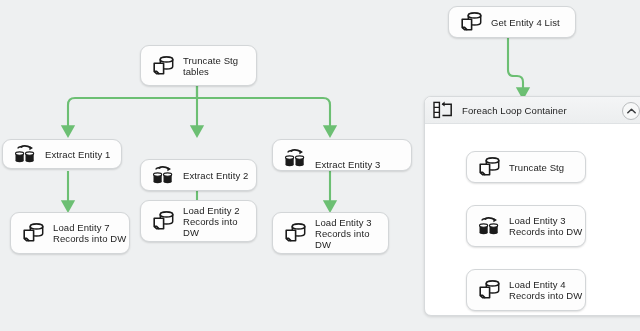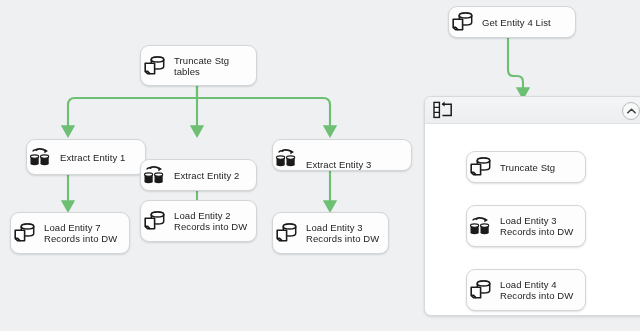--- a/index.html
+++ b/index.html
@@ -16,20 +16,21 @@
 
   
   .node{
     position:absolute;
     background:#fdfdfd;
     border:1px solid #d3d6d8;
     border-radius:9px;
     box-shadow:0 1px 2px rgba(0,0,0,.13);
     display:flex;align-items:center;
     box-sizing:border-box;
+    padding-left:9px;
   }
   .node .ico{flex:0 0 auto;width:26px;height:24px;display:block;margin-right:7px;}
   .node .lbl{
     font-size:9.5px;line-height:11px;color:#1d1d1d;
     white-space:pre-line;letter-spacing:.1px;
   }
 
   
   .container{
     position:absolute;
@@ -94,21 +95,21 @@
         <path d="M10.3,5.6 L10.3,12.4 C10.3,13.8 13.1,14.9 16.5,14.9 C19.9,14.9 22.7,13.8 22.7,12.4 L22.7,5.6" fill="#fff" stroke="#1b1b1b" stroke-width="1.5"></path>
         <ellipse cx="16.5" cy="5.6" rx="6.2" ry="2.5" fill="#fff" stroke="#1b1b1b" stroke-width="1.5"></ellipse>
         <path d="M4.2,9.2 L13.6,9.2 L13.6,19.8 L9.2,19.8 L6.6,17.4 L4.2,17.4 Z" fill="#fff" stroke="#1b1b1b" stroke-width="1.6" stroke-linejoin="round"></path>
         <path d="M4.2,17.4 L6.6,19.8 L9.2,19.8" fill="none" stroke="#1b1b1b" stroke-width="1.6"></path>
       </svg>
     </span>
     <span class="lbl">Truncate Stg
 tables</span>
   </div>
 
-  <div class="node" style="left:26px;top:139px;width:120px;height:36px;">
+  <div class="node" style="left:2px;top:139px;width:120px;height:30px;">
     <span class="ico">
       <svg viewBox="0 0 26 24" xmlns="http://www.w3.org/2000/svg">
         <path d="M6,6.4 C6,4.9 8.6,4.4 10.4,5.2" fill="none" stroke="#1b1b1b" stroke-width="1.5"></path>
         <path d="M17.4,4.0 L21.0,6.1 L17.4,8.2 Z" fill="#1b1b1b"></path>
         <path d="M8.4,5.0 C12.6,2.9 16.2,4.1 19.2,6.0" fill="none" stroke="#1b1b1b" stroke-width="1.7"></path>
         <g fill="#1b1b1b">
           <ellipse cx="7.6" cy="11.6" rx="4.1" ry="1.7"></ellipse>
           <rect x="3.5" y="11.6" width="8.2" height="7.0"></rect>
           <ellipse cx="7.6" cy="18.6" rx="4.1" ry="1.7"></ellipse>
           <ellipse cx="17.6" cy="11.6" rx="4.1" ry="1.7"></ellipse>
@@ -223,20 +224,21 @@
     <div class="container-head">
       <span class="ico">
         <svg viewBox="0 0 22 20" xmlns="http://www.w3.org/2000/svg">
           <rect x="2.0" y="2.4" width="5.4" height="15.0" fill="#fff" stroke="#1b1b1b" stroke-width="1.4"></rect>
           <line x1="2.0" y1="7.4" x2="7.4" y2="7.4" stroke="#1b1b1b" stroke-width="1.3"></line>
           <line x1="2.0" y1="12.4" x2="7.4" y2="12.4" stroke="#1b1b1b" stroke-width="1.3"></line>
           <path d="M10.4,4.2 L19.2,4.2 L19.2,15.6 L10.4,15.6" fill="none" stroke="#1b1b1b" stroke-width="1.5"></path>
           <path d="M12.6,1.6 L9.6,4.2 L12.6,6.6 Z" fill="#1b1b1b"></path>
         </svg>
       </span>
+      <span class="lbl">Foreach Loop Container</span>
       <span class="collapse-btn">
         <svg width="9" height="6" viewBox="0 0 9 6" xmlns="http://www.w3.org/2000/svg">
           <path d="M0.8,4.8 L4.5,1.2 L8.2,4.8" fill="none" stroke="#3b3d3f" stroke-width="1.5" stroke-linecap="round" stroke-linejoin="round"></path>
         </svg>
       </span>
     </div>
 
     <div class="node" style="left:41px;top:54px;width:120px;height:32px;">
       <span class="ico">
         <svg viewBox="0 0 26 24" xmlns="http://www.w3.org/2000/svg">

